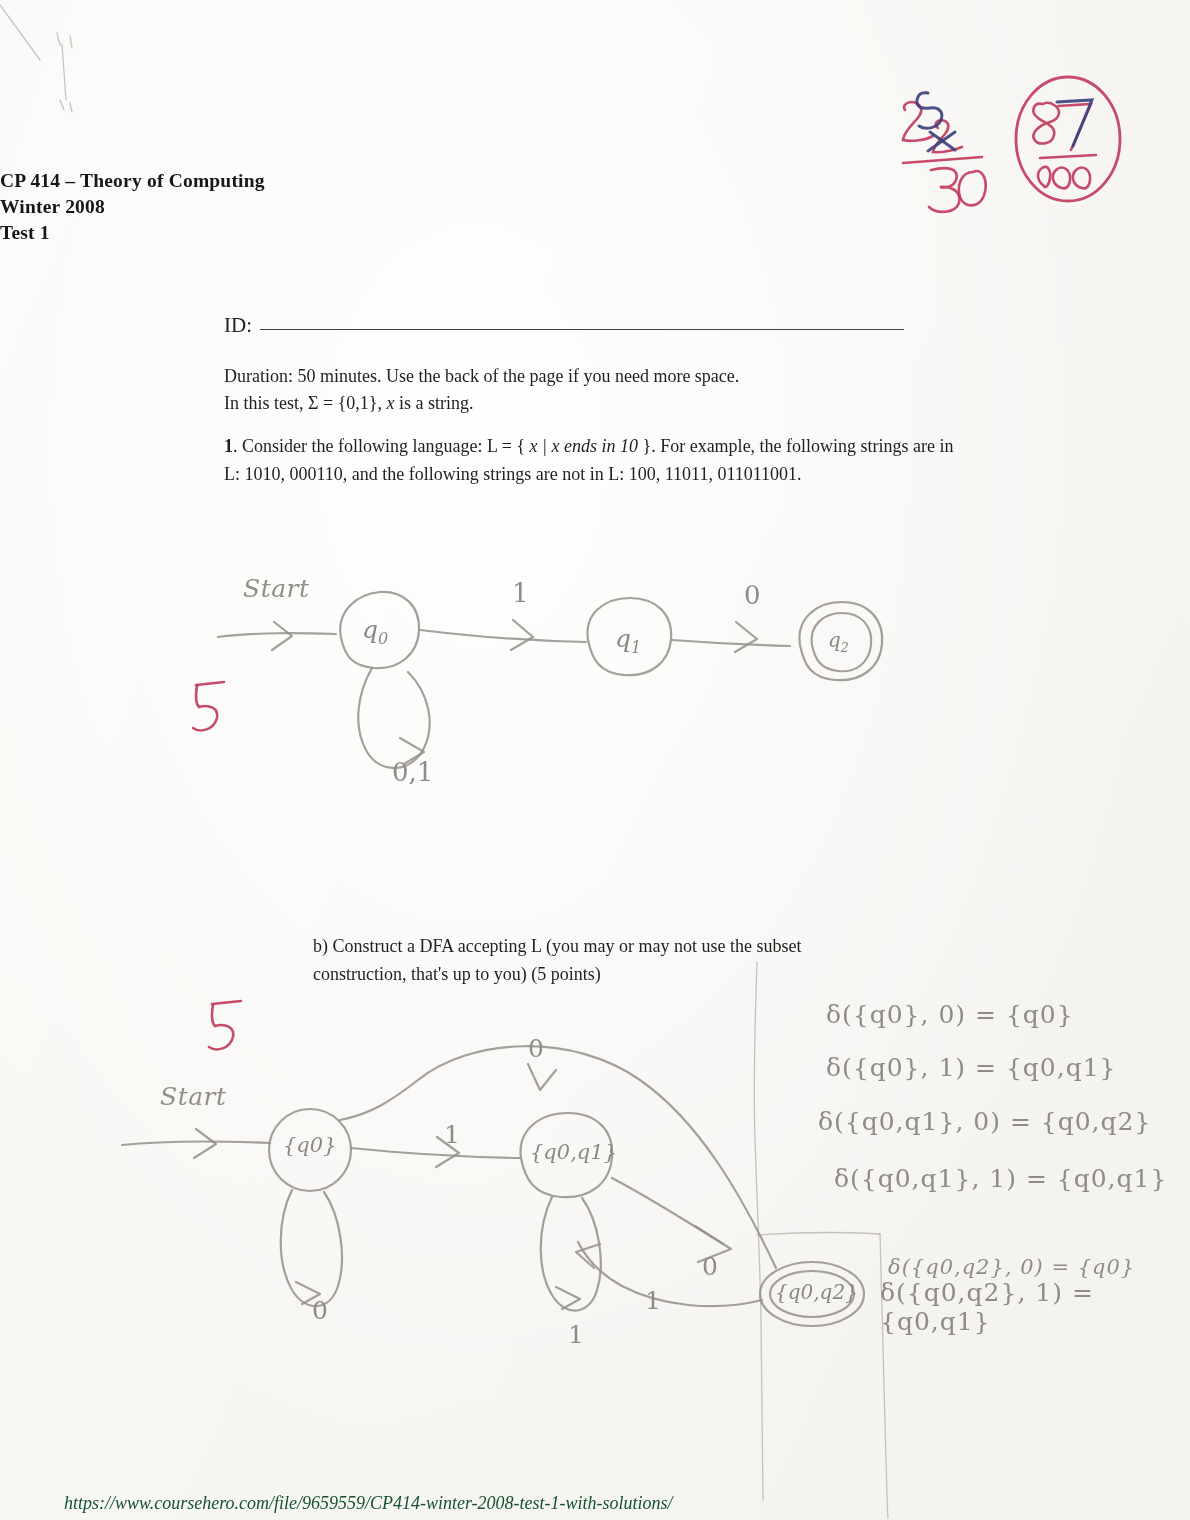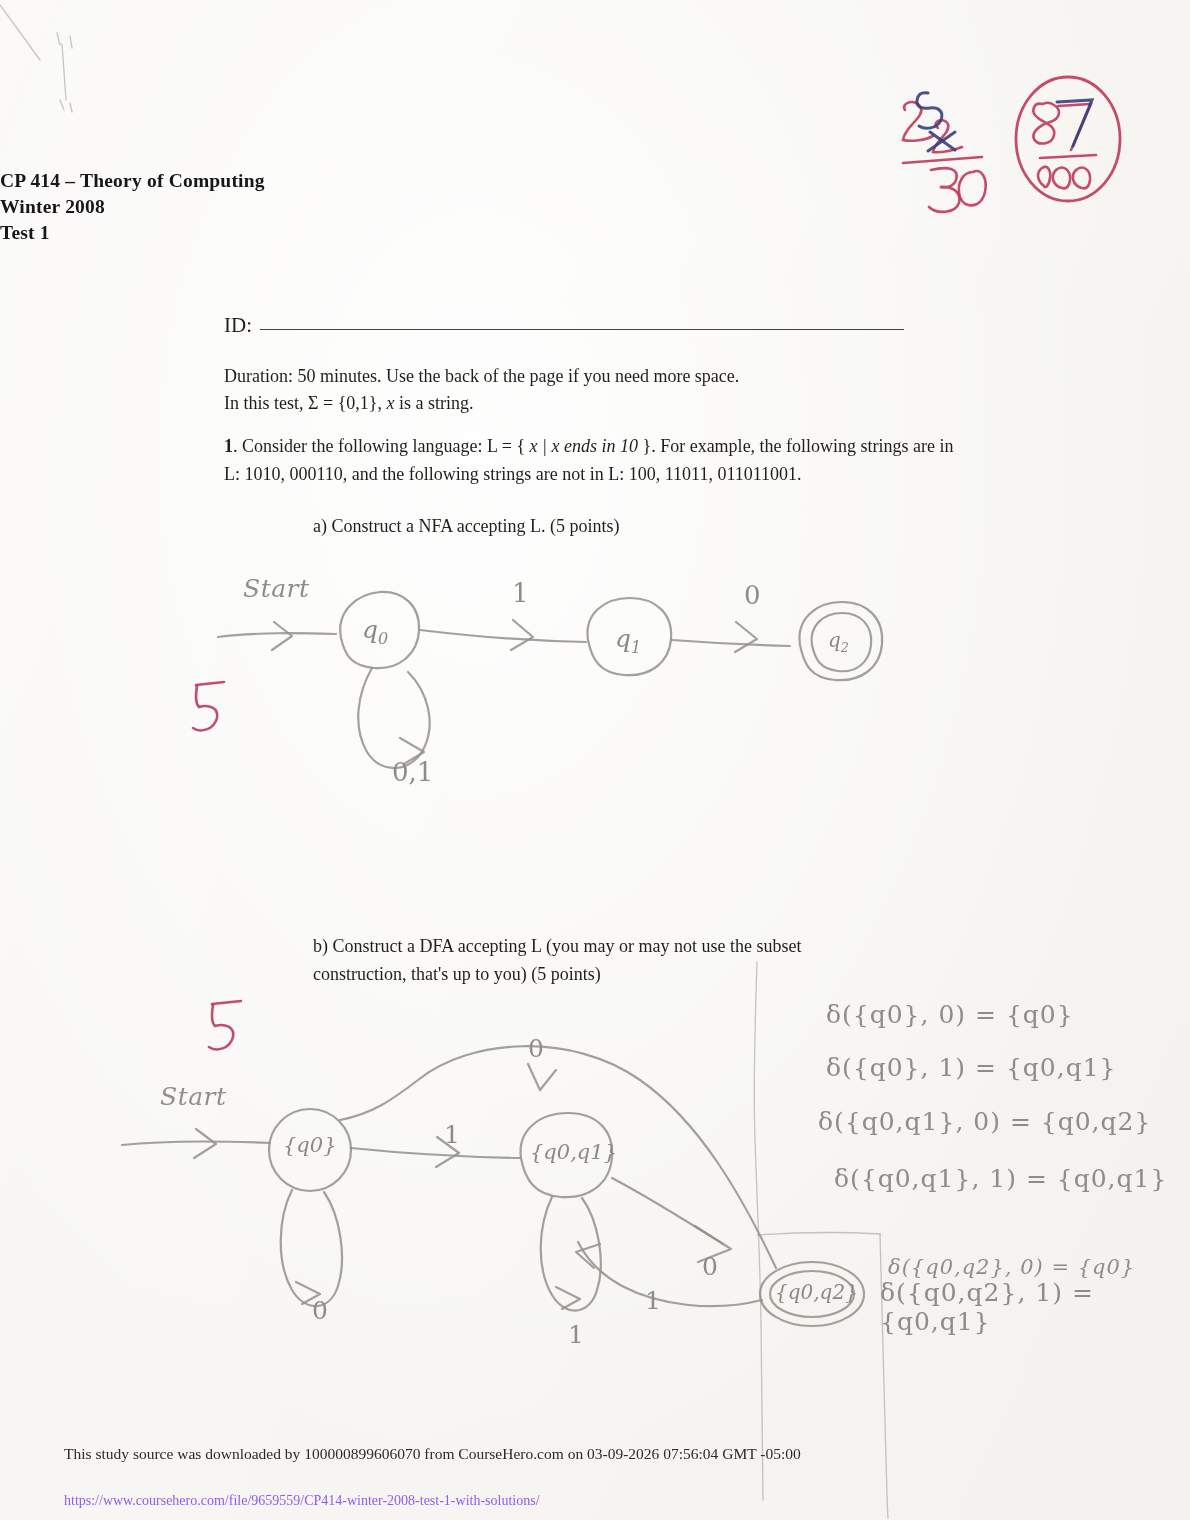--- a/index.html
+++ b/index.html
@@ -87,23 +87,24 @@
 
   
   .footer-line {
     position: absolute;
     font-size: 15.5px;
     color: #2b2a28;
     white-space: nowrap;
   }
   .footer-url {
     position: absolute;
-    font-size: 14px;
-    color: #8b5cf6;
+    font-size: 18px;
+    color: #14532d;
     white-space: nowrap;
+    font-style: italic;
   }
 
   svg.overlay {
     position: absolute;
     left: 0;
     top: 0;
     width: 1190px;
     height: 1520px;
     pointer-events: none;
   }
@@ -261,21 +262,20 @@
   <div class="para" style="left:224px; top:362px; width:760px;">Duration: 50 minutes. Use the back of the page if you need more space.</div>
 
   <div class="para" style="left:224px; top:389px; width:760px;">
     <span>In this test, Σ = {0,1}, </span><i>x</i><span> is a string.</span>
   </div>
 
   <div class="para" style="left:224px; top:432px; width:734px;">
     <b>1</b><span>. Consider the following language: L = { </span><i>x | x ends in 10</i><span> }. For example, the following strings are in L: 1010, 000110, and the following strings are not in L: 100, 11011, 011011001.</span>
   </div>
 
-  <div class="para" style="left:313px; top:512px;">a) Construct a NFA accepting L. (5 points)</div>
 
   <div class="para" style="left:313px; top:932px; width:600px;">b) Construct a DFA accepting L (you may or may not use the subset</div>
   <div class="para" style="left:313px; top:960px; width:600px;">construction, that's up to you)  (5 points)</div>
 
   <div class="hand pencil-label" style="left:243px; top:574px; font-size:25px;">Start</div>
 
   <div class="hand state-label" style="left:362px; top:615px; font-size:25px;">q<sub>0</sub></div>
   <div class="hand state-label" style="left:615px; top:624px; font-size:25px;">q<sub>1</sub></div>
   <div class="hand state-label" style="left:828px; top:628px; font-size:20px;">q<sub>2</sub></div>
 
@@ -296,16 +296,15 @@
   <div class="hand" style="left:702px; top:1252px; font-size:25px;">0</div>
   <div class="hand" style="left:645px; top:1286px; font-size:25px;">1</div>
 
   <div class="hand" style="left:826px; top:1000px; font-size:25px; letter-spacing:1px;">δ({q0}, 0) = {q0}</div>
   <div class="hand" style="left:826px; top:1053px; font-size:25px; letter-spacing:1px;">δ({q0}, 1) = {q0,q1}</div>
   <div class="hand" style="left:818px; top:1107px; font-size:25px; letter-spacing:1px;">δ({q0,q1}, 0) = {q0,q2}</div>
   <div class="hand" style="left:834px; top:1164px; font-size:25px; letter-spacing:1px;">δ({q0,q1}, 1) = {q0,q1}</div>
   <div class="hand" style="left:888px; top:1255px; font-size:21px; letter-spacing:1px;font-style:italic;">δ({q0,q2}, 0) = {q0}</div>
   <div class="hand" style="left:880px; top:1278px; font-size:25px; letter-spacing:1px;">δ({q0,q2}, 1) = {q0,q1}</div>
 
-  <div class="footer-line" style="left:64px; top:1445px;">This study source was downloaded by 100000899606070 from CourseHero.com on 03-09-2026 07:56:04 GMT -05:00</div>
   <div class="footer-url" style="left:64px; top:1493px;">https://www.coursehero.com/file/9659559/CP414-winter-2008-test-1-with-solutions/</div>
 
 </div>
 
 </body></html>

